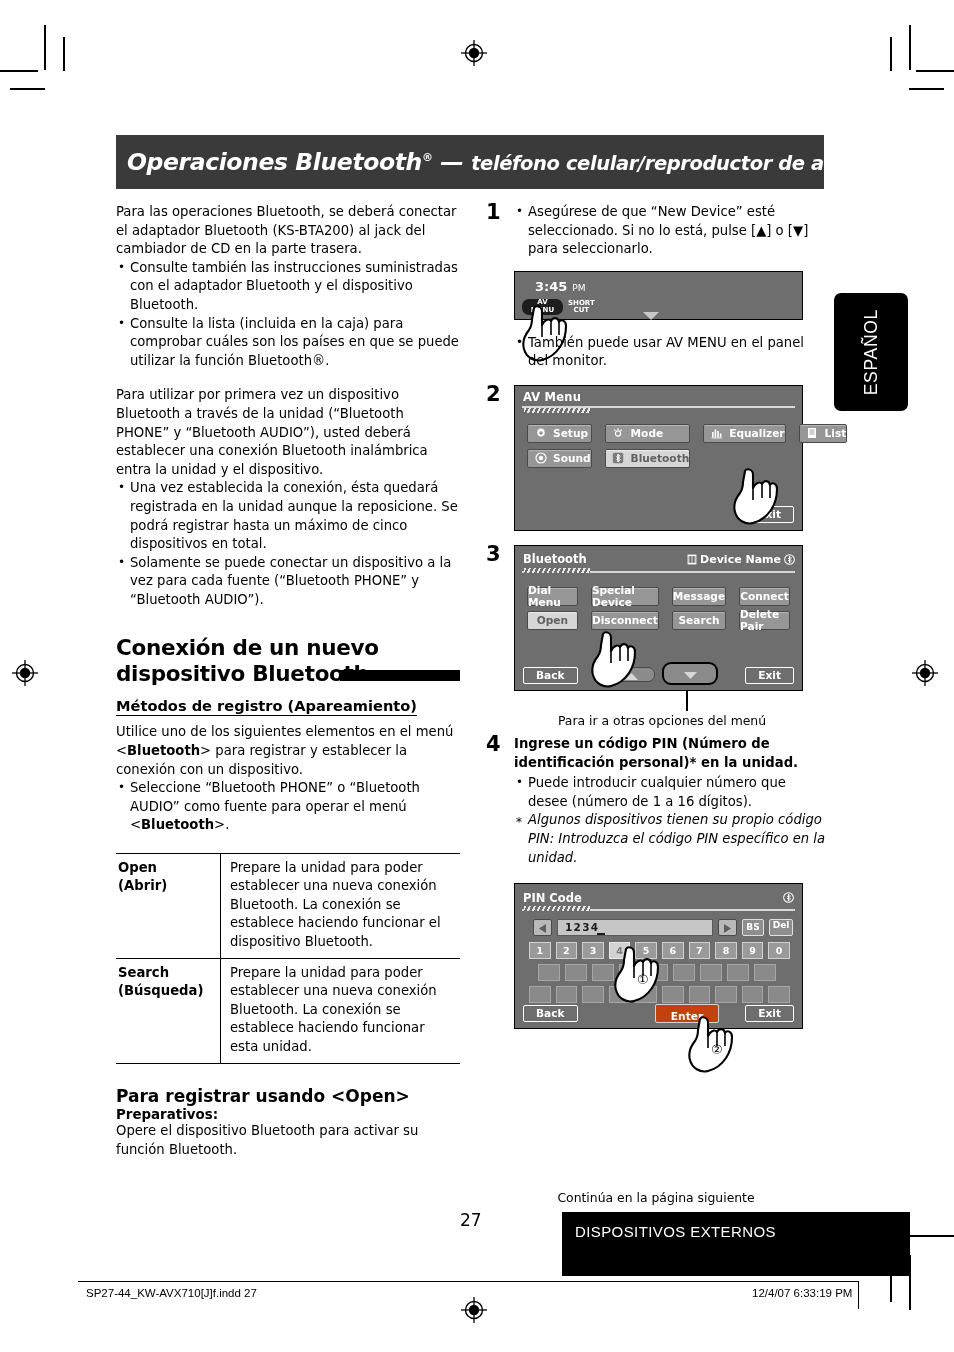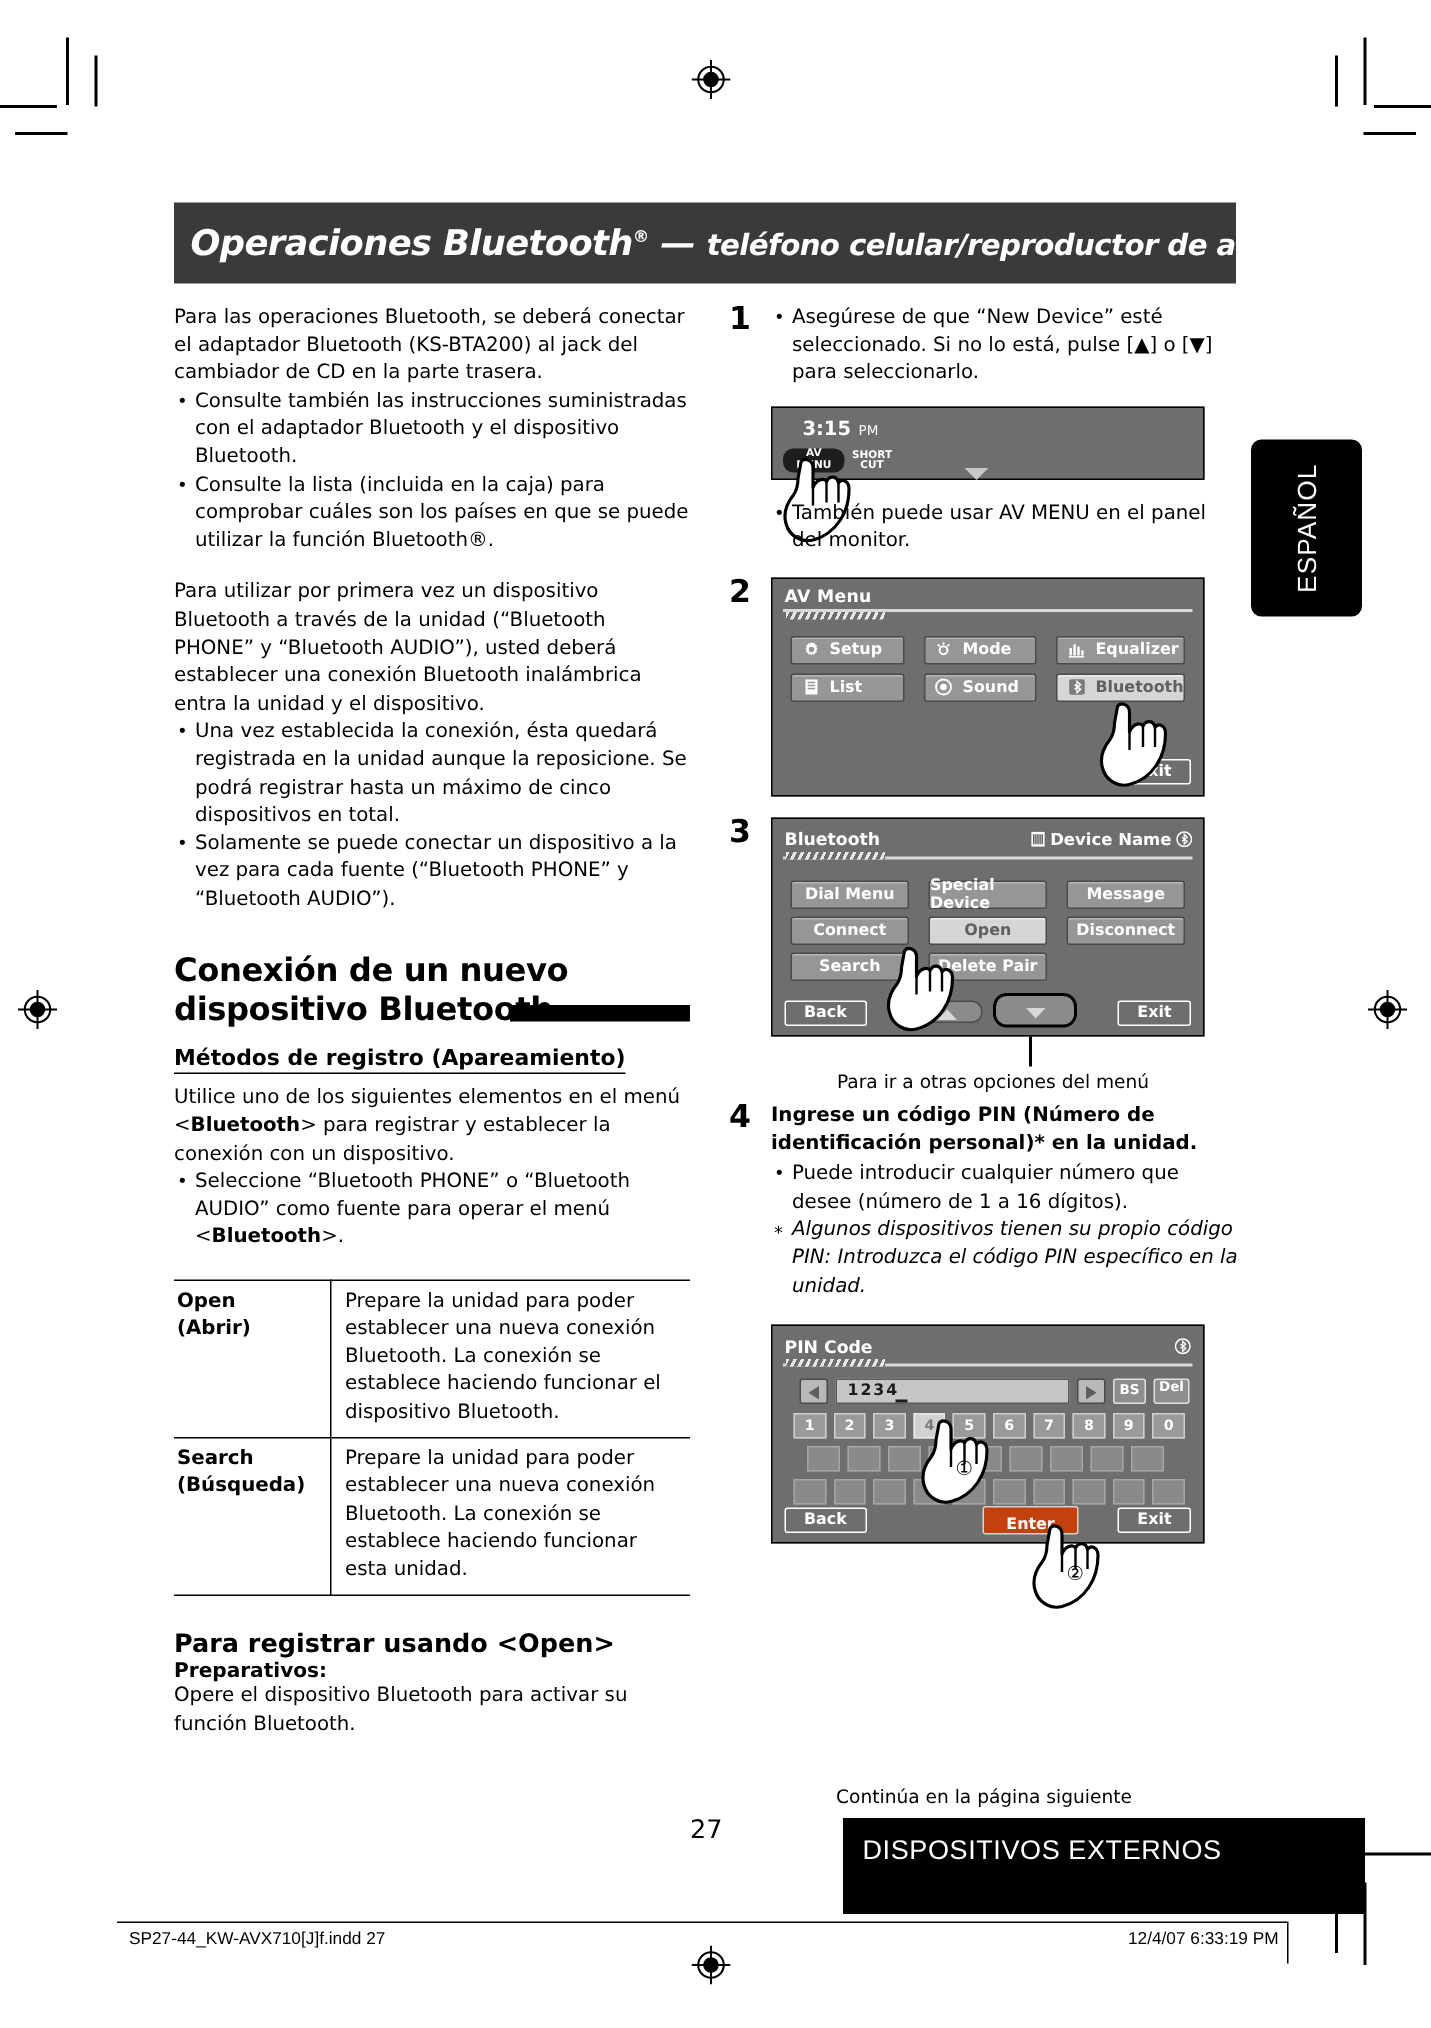--- a/index.html
+++ b/index.html
@@ -230,21 +230,21 @@
     position: absolute;
     left: 9px;
     width: 66px;
     height: 5px;
     background: repeating-linear-gradient(115deg,
        #e8e8e8 0 2px, #6e6e6e 2px 4.5px);
   }
 
   .btn-grid {
     display: grid;
-    grid-template-columns: 1fr 1fr 1fr;
+    grid-template-columns: 1fr 1fr 1fr 1fr;
     gap: 6px 13px;
     padding: 10px 12px 0 12px;
   }
   .scr-btn {
     background: #969696;
     border: 1px solid #4a4a4a;
     border-radius: 2px;
     height: 17px;
     display: flex;
     align-items: center;
@@ -308,21 +308,21 @@
     position: absolute;
     left: 562px;
     top: 1212px;
     width: 348px;
     height: 64px;
     background: #000;
   }
   .footer-bar span {
     color: #fff;
     font-family: "Liberation Sans", sans-serif;
-    font-size: 18px;
+    font-size: 15px;
     letter-spacing: 0.4px;
     position: absolute;
     left: 13px;
     top: 11px;
   }
   .continued {
     position: absolute;
     left: 486px;
     top: 1190px;
     width: 340px;
@@ -466,21 +466,21 @@
     <div class="step">
       <div class="num">1</div>
       <ul class="bl body-text">
         <li>Asegúrese de que “New Device” esté seleccionado. Si no lo está, pulse [▲] o [▼] para seleccionarlo.</li>
       </ul>
     </div>
 
     <div style="position:relative; margin:12px 0 0 28px;">
       <div class="screen" style="width:287px; height:47px; background:#6e6e6e;">
         <div style="position:absolute; left:20px; top:7px; display:flex; align-items:baseline;">
-          <span style="font-weight:bold; font-size:13px;">3:15</span>
+          <span style="font-weight:bold; font-size:13px;">3:45</span>
           <span style="font-size:9px; margin-left:5px;">PM</span>
         </div>
         <div style="position:absolute; left:7px; top:27px; background:#1d1d1d; border-radius:7px; width:41px; height:16px; display:flex; flex-direction:column; align-items:center; justify-content:center; line-height:7.5px;">
           <span style="font-size:7px; font-weight:bold;">AV</span>
           <span style="font-size:7px; font-weight:bold;">MENU</span>
         </div>
         <div style="position:absolute; left:53px; top:28px; display:flex; flex-direction:column; align-items:center; line-height:7.5px;">
           <span style="font-size:7px; font-weight:bold;">SHORT</span>
           <span style="font-size:7px; font-weight:bold;">CUT</span>
         </div>

